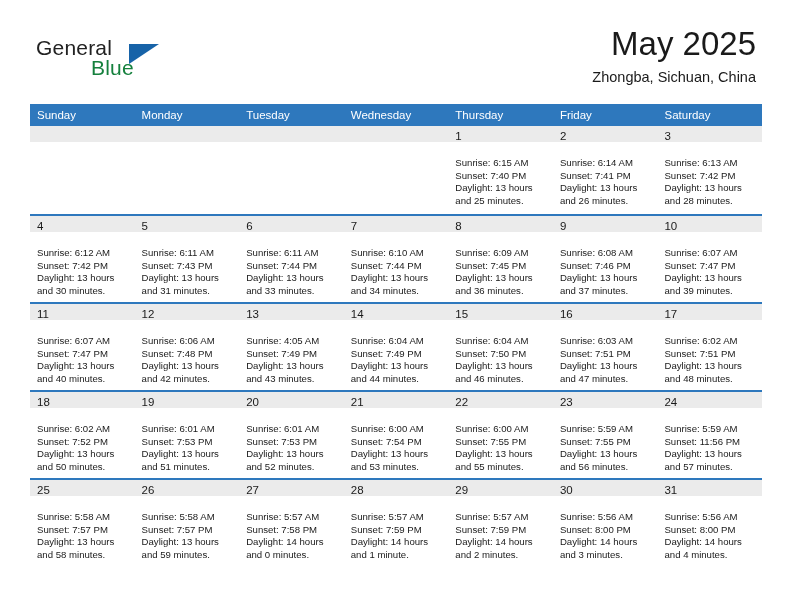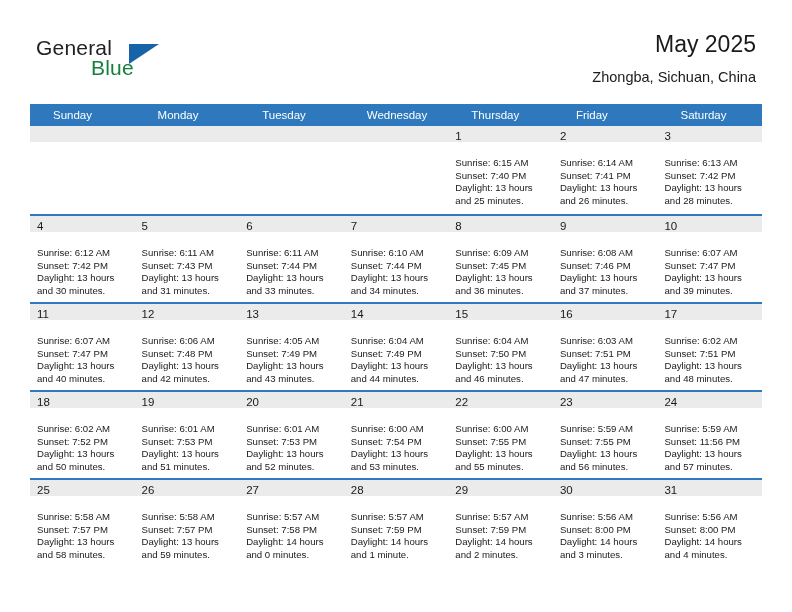--- a/index.html
+++ b/index.html
@@ -64,21 +64,21 @@
     border-bottom: 20px solid transparent;
   }
 
   .title-block {
     position: absolute;
     right: 36px;
     top: 28px;
     text-align: right;
   }
   .cal-title {
-    font-size: 23px;
+    font-size: 33px;
     color: #1a1a1a;
     font-weight: normal;
     line-height: 32px;
     white-space: nowrap;
   }
   .cal-subtitle {
     font-size: 14.5px;
     color: #1a1a1a;
     line-height: 20px;
     margin-top: 7px;
@@ -95,21 +95,21 @@
   .weekdays {
     display: flex;
     background: #2e78bd;
     height: 22px;
   }
   .weekday {
     flex: 1 1 0;
     color: #ffffff;
     font-size: 11.5px;
     line-height: 22px;
-    padding-left: 23px;
+    padding-left: 7px;
     box-sizing: border-box;
     white-space: nowrap;
     overflow: hidden;
   }
 
   .week {
     display: flex;
     border-top: 2px solid #2e78bd;
     height: 88px;
     box-sizing: border-box;

